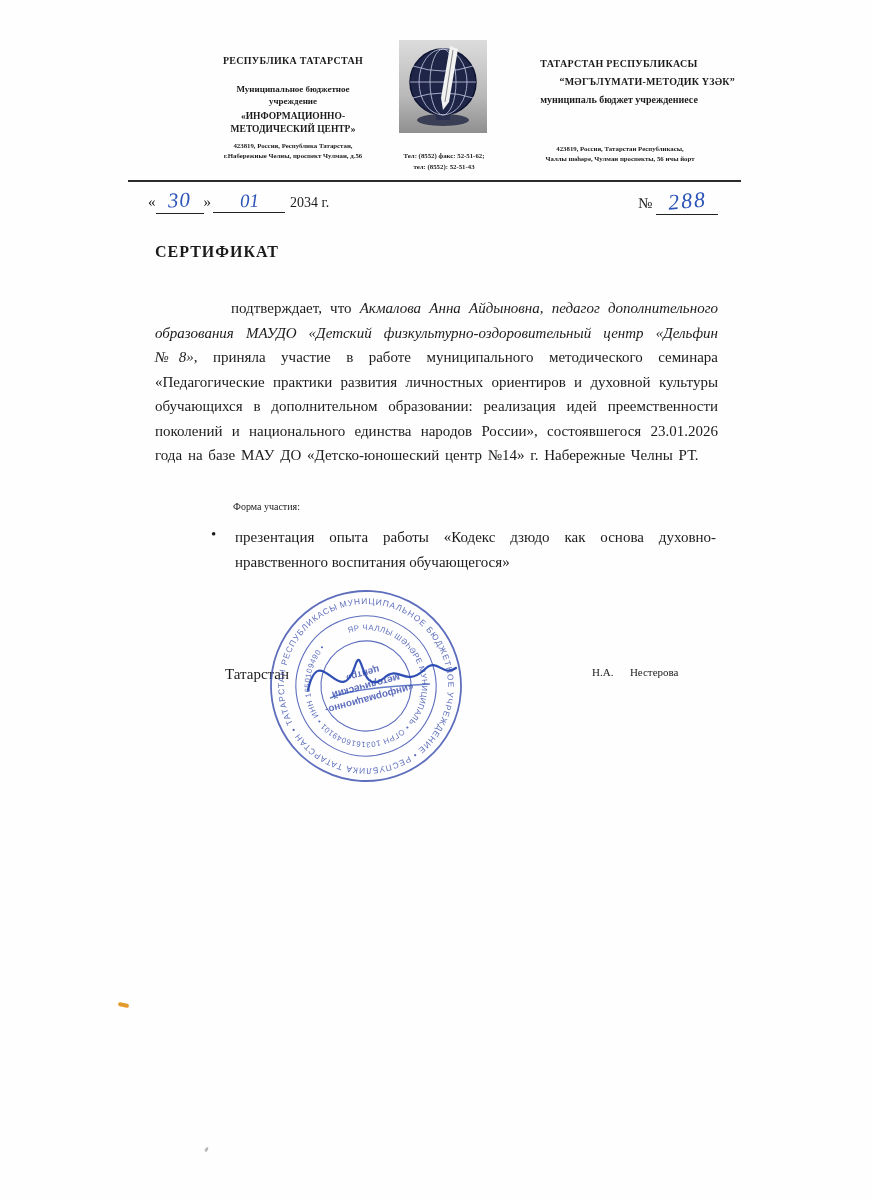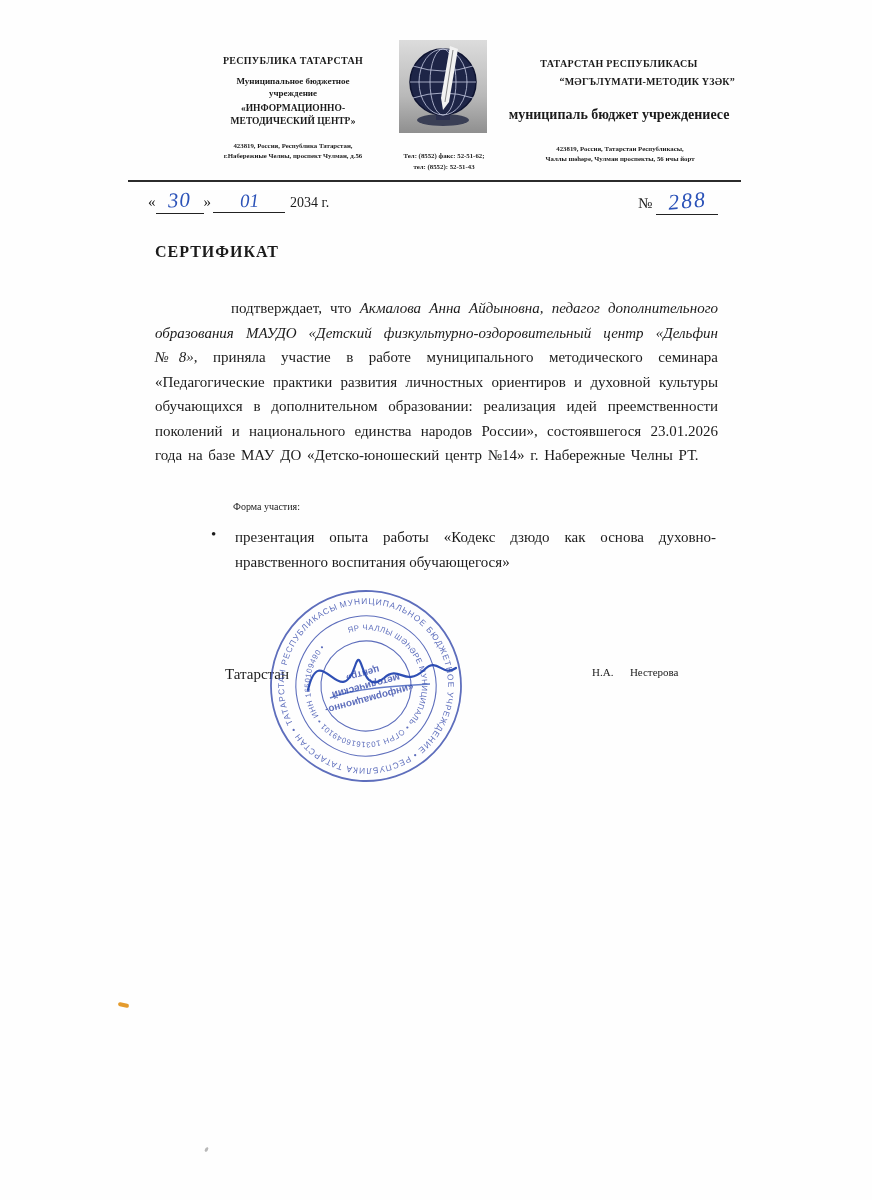--- a/index.html
+++ b/index.html
@@ -7,31 +7,31 @@
     position:relative;width:872px;height:1200px;background:#fefefe;
     font-family:"Liberation Serif",serif;color:#1b1b1b;overflow:hidden;
     margin:0 auto;
     padding-left:8px;
   }
   .pre{white-space:pre-line;}
 
   
   .lh-left{position:absolute;left:190px;top:55px;width:206px;text-align:center;font-weight:bold;}
   .lh-left .l1{font-size:10px;letter-spacing:.3px;}
-  .lh-left .l2{font-size:9px;line-height:1.3;margin-top:10px;}
+  .lh-left .l2{font-size:9px;line-height:1.3;margin-top:18px;}
   .lh-left .l3{font-size:9.5px;line-height:1.35;margin-top:3px;}
   .lh-left-addr{position:absolute;left:183px;top:141px;width:220px;text-align:center;
     font-size:6.8px;font-weight:bold;line-height:1.5;}
   .logo{position:absolute;left:398px;top:40px;width:90px;height:98px;}
   .phones{position:absolute;left:386px;top:151px;width:116px;text-align:center;
     font-size:6.8px;font-weight:bold;line-height:1.6;}
   .lh-right{position:absolute;left:503px;top:58px;width:232px;text-align:center;font-weight:bold;}
   .lh-right .r1{font-size:10px;letter-spacing:.3px;}
   .lh-right .r2{font-size:10px;margin-top:7px;letter-spacing:.2px;text-align:right;}
-  .lh-right .r3{font-size:14px;margin-top:20px;}
+  .lh-right .r3{font-size:10px;margin-top:7px;}
   .lh-right-addr{position:absolute;left:506px;top:144px;width:228px;text-align:center;
     font-size:6.8px;font-weight:bold;line-height:1.5;}
   .rule{position:absolute;left:128px;top:180px;width:613px;border-top:2px solid #2b2b2b;}
 
   
   .dateline{position:absolute;left:148px;top:188px;display:flex;align-items:baseline;font-size:15px;}
   .blank{display:inline-block;border-bottom:1px solid #222;text-align:center;}
   .blank.day{width:48px;}
   .blank.month{width:72px;margin-left:2px;}
   .hand{font-family:"Liberation Serif",serif;font-style:italic;color:#2b52b8;}

